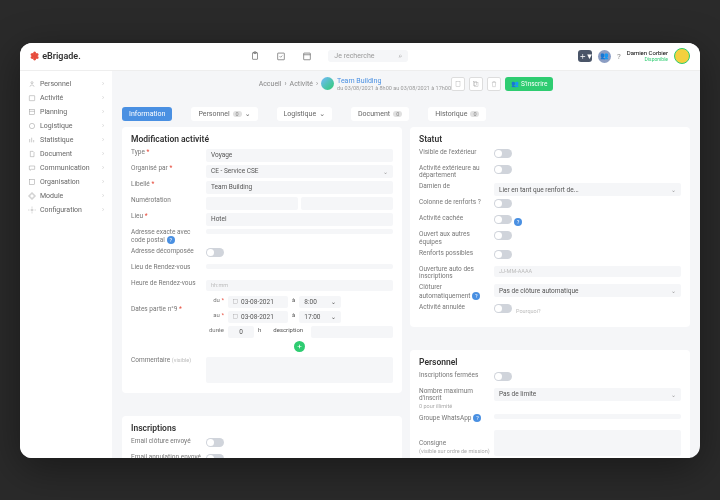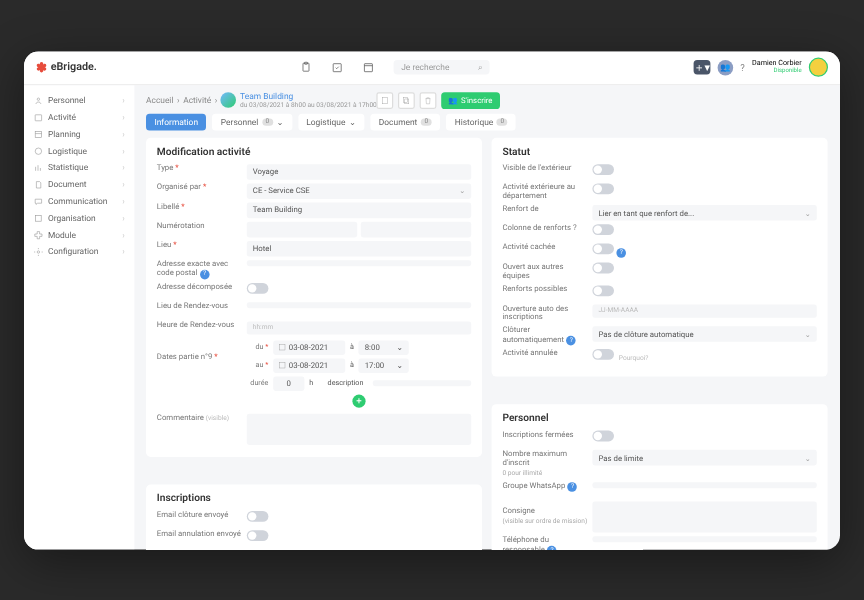--- a/index.html
+++ b/index.html
@@ -18,47 +18,47 @@
 .user-info{font-size:6px;line-height:1.1;text-align:right}
 .user-info .status{color:#2ecc71;font-size:5px}
 .avatar-user{width:16px;height:16px;border-radius:50%;background:#f4d03f;border:1.5px solid #2ecc71}
 .body{flex:1;display:flex;overflow:hidden}
 .sidebar{width:92px;background:#fff;padding:6px 0;font-size:7px}
 .side-item{display:flex;align-items:center;justify-content:space-between;padding:3px 8px;color:#666;cursor:pointer}
 .side-item .si-left{display:flex;align-items:center;gap:4px}
 .side-item svg{width:8px;height:8px;stroke:#999;fill:none;stroke-width:1.5}
 .chev{color:#ccc;font-size:7px}
 .main{flex:1;padding:6px 10px;overflow-y:auto;font-size:7px;color:#555}
-.crumb-row{display:flex;align-items:center;justify-content:flex-start;margin-bottom:4px}
+.crumb-row{display:flex;align-items:center;justify-content:center;margin-bottom:16px}
 .crumbs{display:flex;align-items:center;gap:3px;font-size:7px;color:#888}
 .crumb-title{display:flex;align-items:center;gap:3px}
 .crumb-avatar{width:13px;height:13px;border-radius:50%;background:linear-gradient(135deg,#74b9ff,#2ecc71)}
 .crumb-meta{font-size:5.5px;color:#999}
 .crumb-name{color:#4a90e2;font-size:7px}
 .crumb-actions{display:flex;gap:4px;align-items:center}
 .icon-btn{width:14px;height:14px;border:1px solid #ddd;border-radius:2px;display:flex;align-items:center;justify-content:center;background:#fff}
 .btn-green{background:#2ecc71;color:#fff;border-radius:3px;padding:3px 6px;font-size:6.5px;display:flex;align-items:center;gap:2px}
-.tabs{display:flex;gap:5px;margin-bottom:6px;font-size:7px}
+.tabs{display:flex;gap:19px;margin-bottom:6px;font-size:7px}
 .tab{padding:3px 7px;border-radius:3px;background:#fff;color:#666;display:flex;align-items:center;gap:3px}
 .tab.active{background:#4a90e2;color:#fff}
 .tab .badge{background:#e0e0e0;color:#888;border-radius:6px;font-size:5.5px;padding:0 3px;min-width:8px;text-align:center}
 .cols{display:flex;gap:8px}
 .col{flex:1;display:flex;flex-direction:column;gap:23px}
 .card{background:#fff;border-radius:4px;padding:7px 9px}
 .card h3{font-size:8.5px;font-weight:600;color:#333;margin-bottom:5px}
 .row{display:flex;margin-bottom:3px;min-height:13px}
 .row .lbl{width:75px;font-size:6.5px;color:#777;line-height:1.2}
 .row .lbl .req{color:#e74c3c}
 .row .ctrl{flex:1}
 .sel,.inp{width:100%;background:#f5f6f8;border:none;border-radius:2px;padding:2.5px 5px;font-size:6.5px;color:#555;display:flex;align-items:center;justify-content:space-between}
 .sel .car{color:#999;font-size:6px}
 .toggle{width:18px;height:9px;background:#d0d4db;border-radius:5px;position:relative;display:inline-block}
 .toggle::after{content:"";position:absolute;width:7px;height:7px;background:#fff;border-radius:50%;top:1px;left:1px}
 .help{display:inline-flex;width:8px;height:8px;border-radius:50%;background:#4a90e2;color:#fff;font-size:5.5px;align-items:center;justify-content:center;margin-left:2px}
-.date-row{display:flex;align-items:center;gap:4px;margin-bottom:3px}
+.date-row{display:flex;gap:4px;margin-bottom:3px}
 .date-row .dl{width:18px;font-size:6px;color:#777;text-align:right}
 .date-row .dl .req{color:#e74c3c}
 .date-box{display:flex;align-items:center;gap:2px;background:#f5f6f8;border-radius:2px;padding:2px 4px;font-size:6.5px;min-width:60px}
 .date-box svg{width:7px;height:7px;stroke:#888;fill:none}
 .small-inp{background:#f5f6f8;border-radius:2px;padding:2px 4px;font-size:6.5px;width:26px;text-align:center}
 .time-sel{background:#f5f6f8;border-radius:2px;padding:2px 5px;font-size:6.5px;min-width:42px;display:flex;justify-content:space-between}
 .plus-circ{width:11px;height:11px;border-radius:50%;background:#2ecc71;color:#fff;display:flex;align-items:center;justify-content:center;font-size:8px;margin:2px auto}
 .textarea{background:#f5f6f8;border-radius:2px;min-height:26px;width:100%}
 .hint{font-size:5.5px;color:#bbb}
 .sub{font-size:5.5px;color:#aaa;line-height:1.1}
@@ -397,21 +397,21 @@
             <h3>Statut</h3>
             <div class="row">
                 <div class="lbl">Visible de l'extérieur</div>
                 <div class="ctrl"><span class="toggle"></span></div>
               </div>
             <div class="row">
                 <div class="lbl">Activité extérieure au département</div>
                 <div class="ctrl"><span class="toggle"></span></div>
               </div>
             <div class="row">
-                <div class="lbl">Renfort de</div>
+                <div class="lbl">Damien de</div>
                 <div class="ctrl">
                   <div class="sel">
                     <span>Lier en tant que renfort de...</span>
                     <span class="car">⌄</span>
                   </div>
                 </div>
               </div>
             <div class="row">
                 <div class="lbl">Colonne de renforts ?</div>
                 <div class="ctrl"><span class="toggle"></span></div>
@@ -465,21 +465,21 @@
                     <span class="car">⌄</span>
                   </div>
                 </div>
               </div>
             <div class="row">
                 <div class="lbl"><span>Groupe WhatsApp</span><span class="help">?</span></div>
                 <div class="ctrl">
                   <div class="inp"></div>
                 </div>
               </div>
-            <div class="row" style="align-items:center">
+            <div class="row" style="align-items:flex-end">
                 <div class="lbl"><span>Consigne</span><br><span class="sub">(visible sur ordre de mission)</span></div>
                 <div class="ctrl">
                   <div class="textarea"></div>
                 </div>
               </div>
             <div class="row">
                 <div class="lbl"><span>Téléphone du responsable</span><span class="help">?</span></div>
                 <div class="ctrl">
                   <div class="inp"></div>
                 </div>

